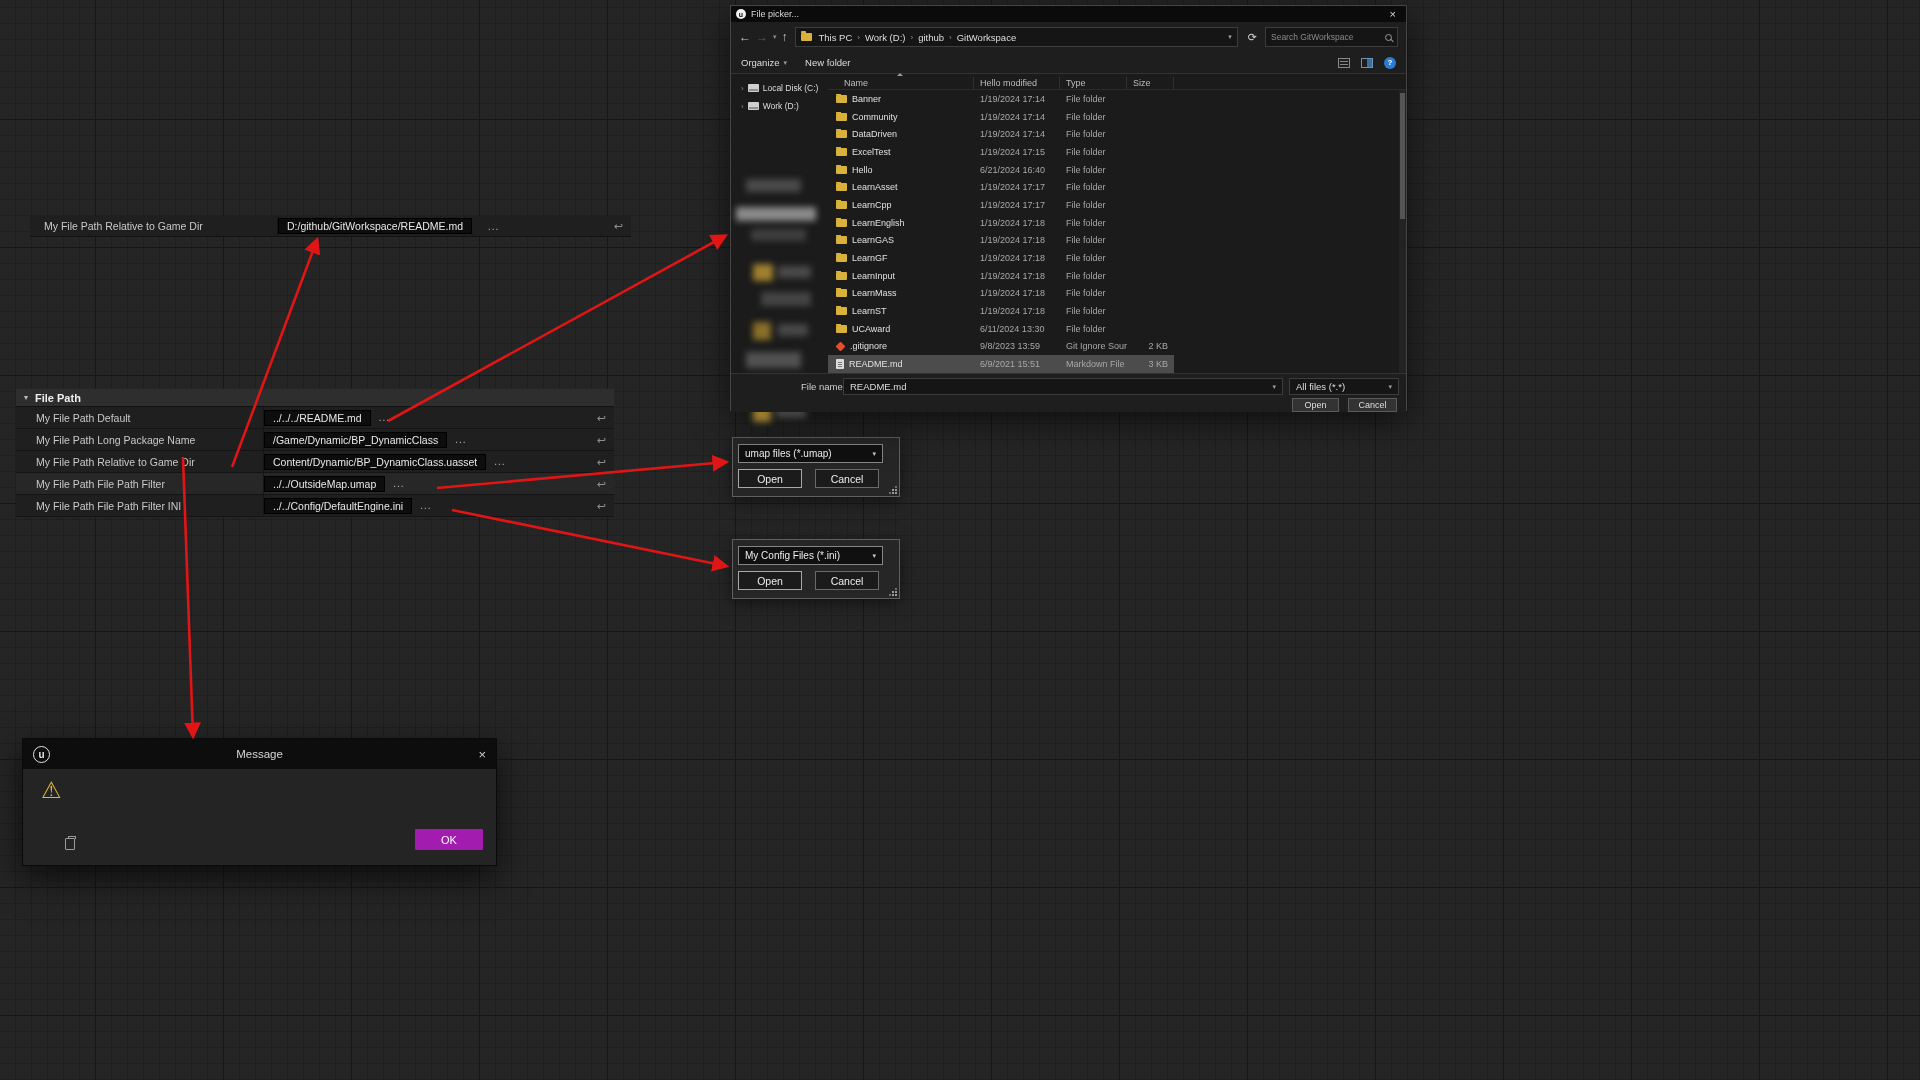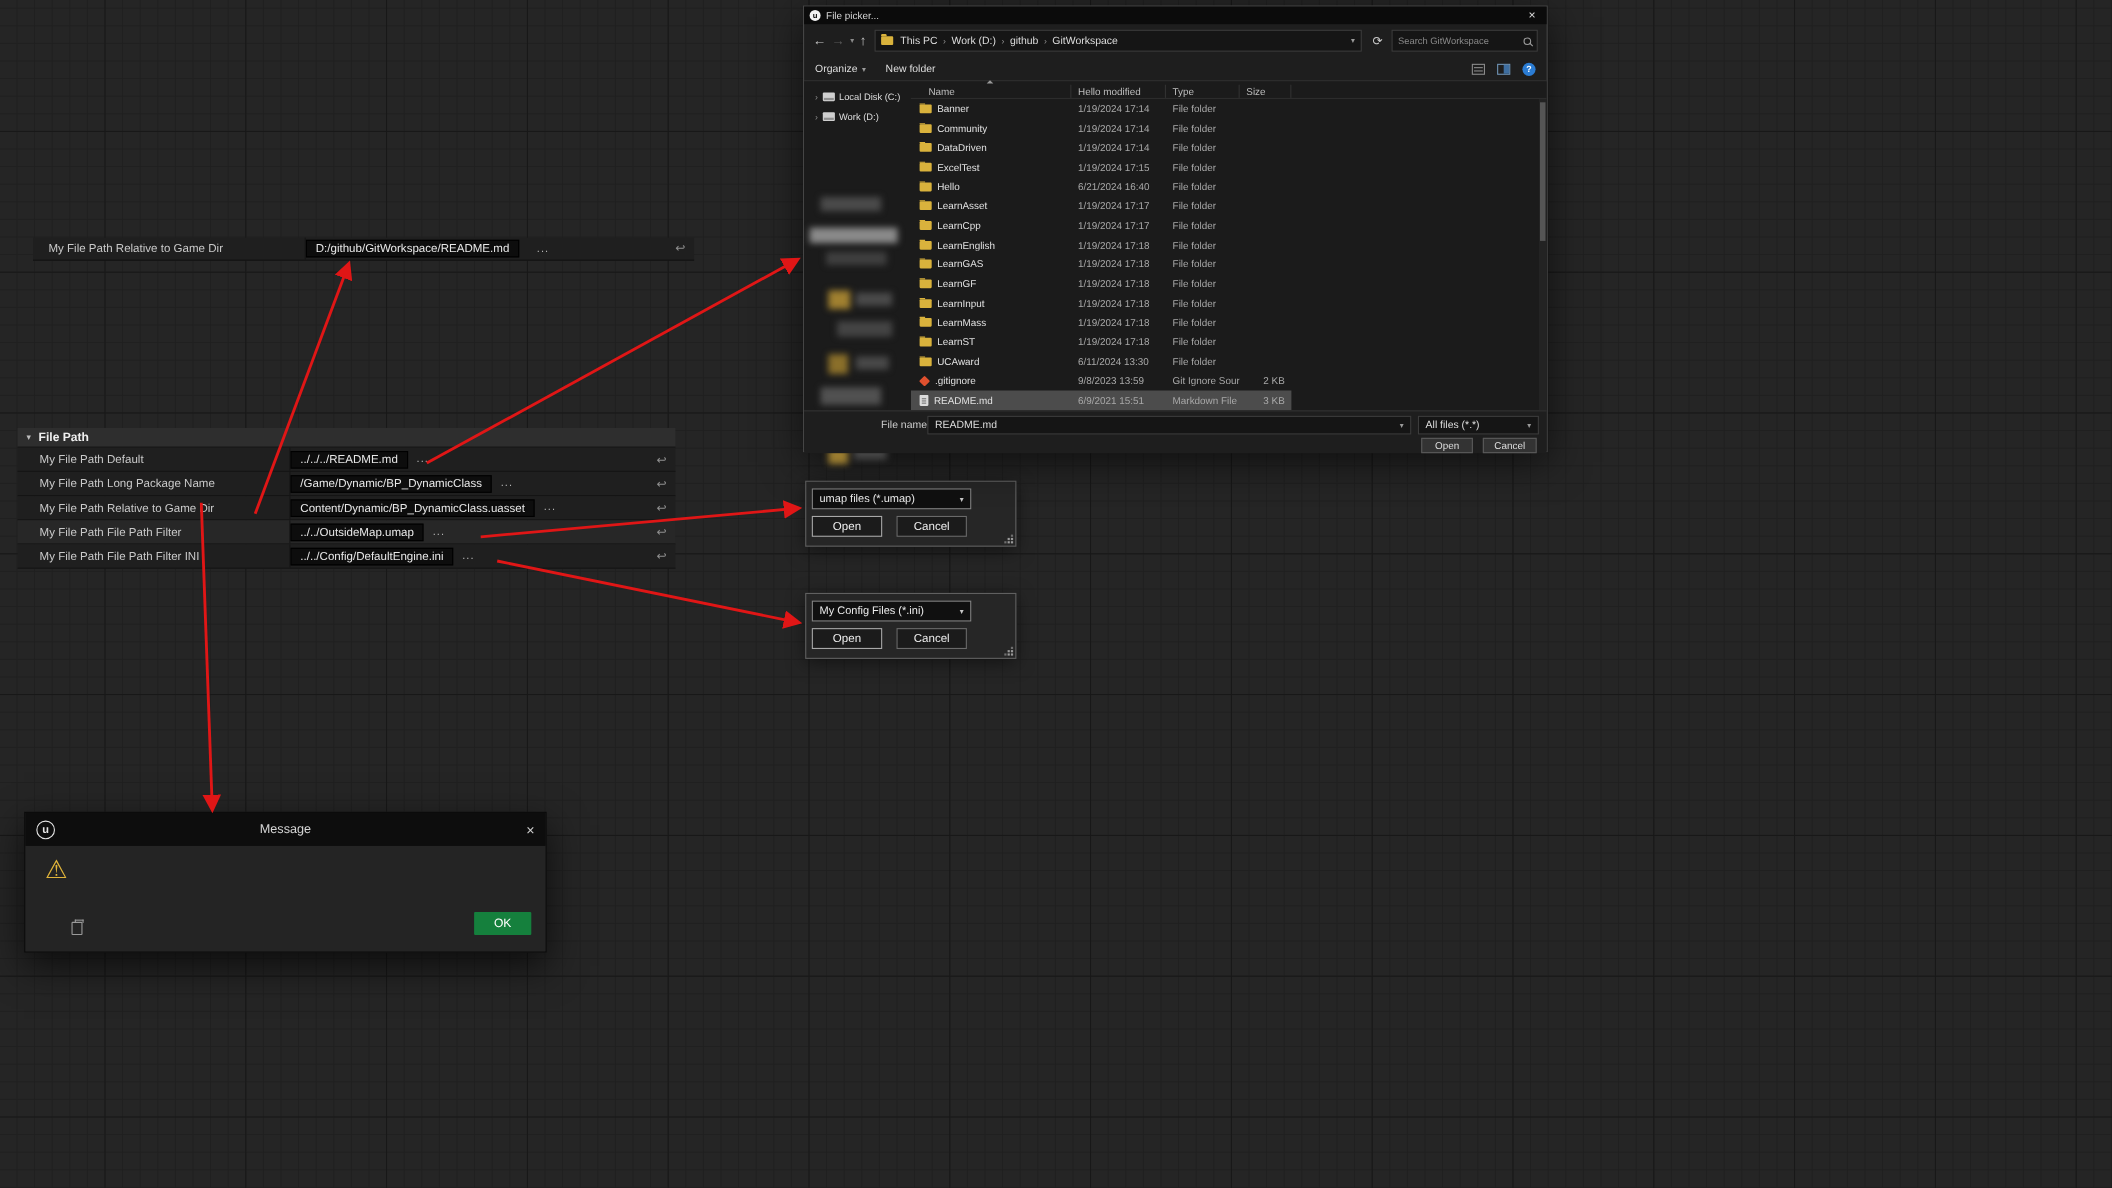--- a/index.html
+++ b/index.html
@@ -128,21 +128,21 @@
     display:flex; align-items:center; padding:0 6px; font-size:9.5px; color:#dedede; }
   .combo .caret { margin-left:auto; color:#9a9a9a; font-size:7px; }
   .fn-combo { left:112px; width:440px; }
   .ft-combo { left:558px; width:110px; }
   .pb-btn { position:absolute; top:24px; height:14px; background:#333; border:1px solid #5a5a5a;
     color:#dedede; font-size:9px; display:flex; align-items:center; justify-content:center; }
   .pb-open { left:561px; width:47px; }
   .pb-cancel { left:617px; width:49px; }
 
   
-  .mini-dialog { position:absolute; width:192px; height:60px; background:#262626; border:1px solid #606060;
+  .mini-dialog { position:absolute; width:168px; height:60px; background:#262626; border:1px solid #606060;
     z-index:9; box-shadow:0 4px 16px rgba(0,0,0,.5);padding-left:24px; }
   .umap-d { left:732px; top:437px; }
   .ini-d { left:732px; top:539px; }
   .mini-select { position:absolute; left:5px; top:6px; width:145px; height:19px; background:#101010;
     border:1px solid #858585; display:flex; align-items:center; padding:0 6px; font-size:10px; color:#ececec; }
   .mini-select .caret { margin-left:auto; color:#c9c9c9; font-size:7px; }
   .mini-btn { position:absolute; top:31px; width:64px; height:19px; background:#1b1b1b; border:1px solid #6a6a6a;
     color:#ececec; font-size:10.5px; display:flex; align-items:center; justify-content:center; }
   .mini-open { left:5px; border-color:#a8a8a8; }
   .mini-cancel { left:82px; }
@@ -156,21 +156,21 @@
   .msg-title { height:30px; background:#0d0d0d; position:relative; display:flex; align-items:center; padding:0 10px; }
   .ue-logo { width:17px; height:17px; border:1.5px solid #e4e4e4; border-radius:50%; color:#e4e4e4;
     font-size:10px; font-weight:bold; display:flex; align-items:center; justify-content:center; z-index:1; }
   .msg-title-text { position:absolute; left:0; right:0; text-align:center; font-size:11.5px; color:#d6d6d6; }
   .msg-close { margin-left:auto; color:#cfcfcf; font-size:13px; z-index:1; }
   .msg-body { position:absolute; left:18px; top:40px; right:14px; display:flex; gap:13px; align-items:flex-start; }
   .warn-icon { color:#e2b53a; font-size:23px; line-height:1; flex:none; }
   .msg-text { font-size:10.5px; color:#dcdcdc; line-height:1.5; max-width:396px; }
   .copy-icon { position:absolute; left:42px; bottom:15px; width:10px; height:12px; border:1px solid #9a9a9a; border-radius:1px; }
   .copy-icon::before { content:""; position:absolute; left:2px; top:-3px; width:6px; height:2px; border:1px solid #9a9a9a; border-bottom:0; }
-  .ok-btn { position:absolute; right:13px; bottom:15px; width:52px; height:21px; background:#15803d; color:#fff;
+  .ok-btn { position:absolute; right:13px; bottom:15px; width:68px; height:21px; background:#a21caf; color:#fff;
     font-size:11px; display:flex; align-items:center; justify-content:center; border-radius:1px; }
 </style>
 </head>
 <body>
 
 <div class="stage">
 
   <svg class="arrows" width="1920" height="1080" viewBox="0 0 1920 1080">
     <defs>
       <marker id="ah" viewBox="0 0 10 10" refX="8" refY="5" markerWidth="6.5" markerHeight="6.5" orient="auto">

